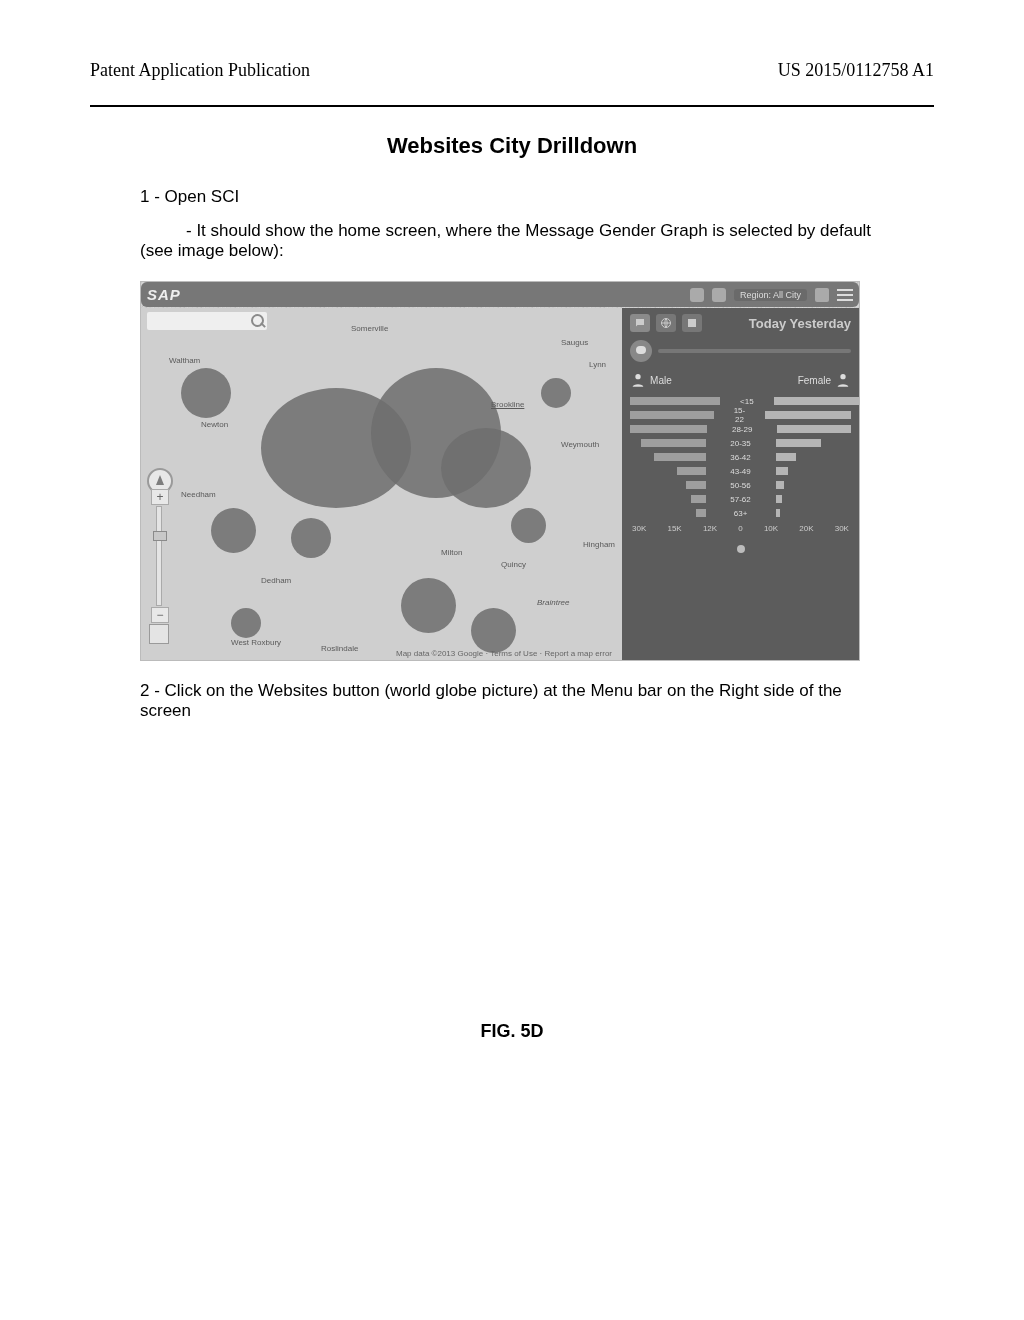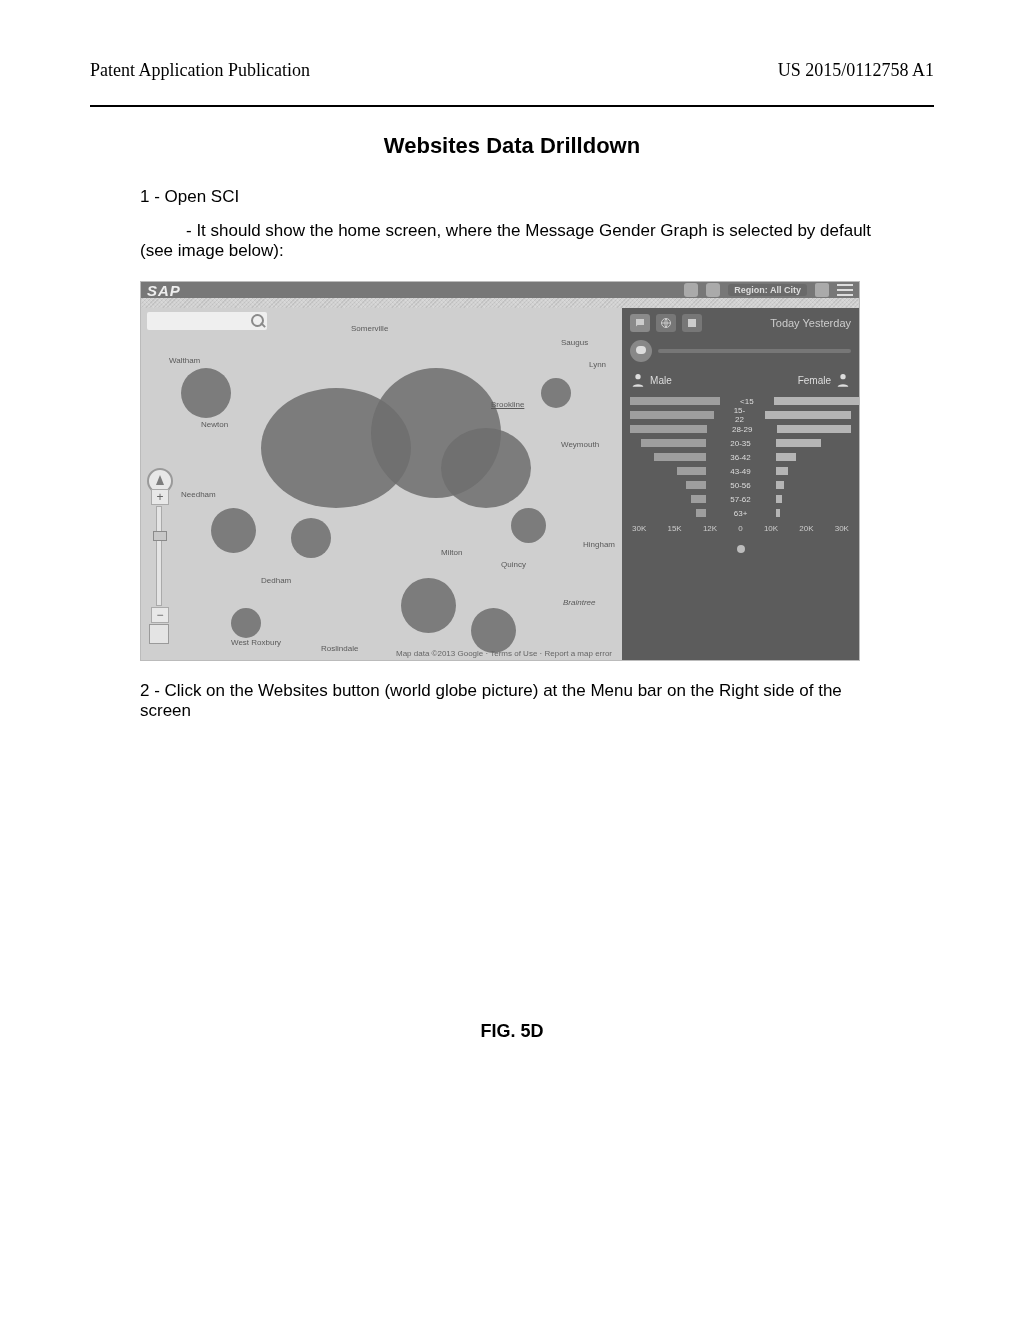--- a/index.html
+++ b/index.html
@@ -13,26 +13,26 @@
   .title { text-align: center; font-weight: bold; font-size: 22px; margin-bottom: 28px; font-family: Arial, sans-serif; }
   .step { font-size: 17px; margin: 0 50px 14px 50px; font-family: Arial, sans-serif; }
   .substep { font-size: 17px; margin: 0 50px 20px 50px; font-family: Arial, sans-serif; }
   .substep .indent { margin-left: 46px; display: inline; }
 
   
   .shot { margin: 6px 50px 20px 50px; width: 720px; height: 380px; position: relative; border: 1px solid #bbb; background: linear-gradient(0deg,#c7c7c7,#d2d2d2); overflow: hidden; }
   
   .shot::before { content:""; position:absolute; inset:0; background-image: repeating-linear-gradient(45deg, rgba(255,255,255,0.15) 0 1px, transparent 1px 3px), repeating-linear-gradient(-45deg, rgba(0,0,0,0.08) 0 1px, transparent 1px 3px); pointer-events:none; }
 
-  .shot-topbar { position:absolute; top:0; left:0; right:0; height:16px; background:#777; display:flex; align-items:center; justify-content:space-between; padding:0 6px; }
+  .shot-topbar { position:absolute; top:0; left:0; right:0; height:25px; background:#777; display:flex; align-items:center; justify-content:space-between; padding:0 6px;border-radius:6px; }
   .logo { font-family: Arial, sans-serif; font-weight: bold; font-style: italic; color:#eee; font-size:15px; letter-spacing:1px; }
   .topbar-right { display:flex; gap:8px; align-items:center; }
   .tb-btn { width:14px; height:14px; background:#aaa; border-radius:3px; }
   .tb-btn.sq { border-radius:2px; }
-  .tb-chip { padding:1px 6px; font-size:9px; color:#ddd; background:#6a6a6a; border-radius:3px; font-family: Arial,sans-serif; font-weight: bold; }
+  .tb-chip { padding:1px 6px; font-size:9px; color:#ddd; background:#6a6a6a; border-radius:3px; font-family: Arial,sans-serif; }
   .tb-hamburger { width:16px; height:12px; display:flex; flex-direction:column; justify-content:space-between; }
   .tb-hamburger span { height:2px; background:#ddd; }
 
   .shot-map { position:absolute; top:26px; left:0; width:67%; bottom:0; background:#cfcfcf; }
   .blob { position:absolute; background:#6e6e6e; border-radius:50%; filter: blur(0.5px); opacity:0.85; }
   .maplabel { position:absolute; font-size:8px; color:#5a5a5a; font-family: Arial,sans-serif; white-space:nowrap; }
   .searchbox { position:absolute; top:4px; left:6px; width:120px; height:18px; background:#efefef; border-radius:2px; }
   .searchbox .mag { position:absolute; right:3px; top:2px; width:13px; height:13px; border:2px solid #8a8a8a; border-radius:50%; }
   .searchbox .mag::after { content:""; position:absolute; width:6px; height:2px; background:#8a8a8a; right:-4px; bottom:-1px; transform:rotate(45deg); }
   .compass { position:absolute; left:6px; top:160px; width:26px; height:26px; border:2px solid #9a9a9a; border-radius:50%; background:#e8e8e8; }
@@ -43,21 +43,21 @@
   .slider .plus { top:-18px; }
   .slider .minus { bottom:-18px; }
   .widget { position:absolute; left:8px; bottom:16px; width:20px; height:20px; background:#e4e4e4; border:1px solid #9a9a9a; }
   .footer-attr { position:absolute; right:10px; bottom:2px; font:8px Arial; color:#666; }
 
   .shot-panel { position:absolute; top:26px; right:0; width:33%; bottom:0; background:#5c5c5c; padding:6px 8px; font-family:Arial,sans-serif; color:#ddd; }
   .panel-tabs { display:flex; gap:6px; margin-bottom:8px; }
   .ptab { width:20px; height:18px; background:#777; border-radius:3px; display:flex; align-items:center; justify-content:center; }
   .ptab svg { width:12px; height:12px; fill:#ccc; }
   .ptab.active { background:#8a8a8a; }
-  .panel-time { font-size:11px; color:#ccc; margin-left:auto; align-self:center; }
+  .panel-time { font-size:13px; color:#ccc; margin-left:auto; align-self:center;font-weight:bold; }
 
   .panel-sent { display:flex; align-items:center; gap:6px; margin:6px 0 10px; }
   .sent-bubble { width:22px; height:22px; background:#888; border-radius:50%; position:relative; }
   .sent-bubble::after { content:""; position:absolute; left:6px; top:6px; width:10px; height:8px; background:#ddd; border-radius:4px; }
   .sent-track { flex:1; height:4px; background:#777; border-radius:2px; position:relative; }
 
   .gender-row { display:flex; align-items:center; justify-content:space-between; margin-bottom:6px; }
   .gender-col { display:flex; align-items:center; gap:4px; font-size:10px; }
   .person-ico { width:16px; height:16px; fill:#ddd; }
 
@@ -79,21 +79,21 @@
 </head>
 <body>
 
 <div class="page">
   <div class="header-line">
     <span class="left">Patent Application Publication</span>
     <span class="right">US 2015/0112758 A1</span>
   </div>
   <div class="hr"></div>
 
-  <div class="title">Websites Data Drilldown</div>
+  <div class="title">Websites City Drilldown</div>
 
   <div class="step">1 - Open SCI</div>
   <div class="substep">
     <span class="indent">- It should show the home screen, where the Message Gender Graph is selected by default (see image below):</span>
   </div>
 
   <div class="shot">
 
     <div class="shot-topbar">
       <span class="logo">SAP</span>
@@ -129,21 +129,21 @@
 
       <span class="maplabel" style="left:28px; top:48px;">Waltham</span>
       <span class="maplabel" style="left:210px; top:16px;">Somerville</span>
       <span class="maplabel" style="left:350px; top:92px;text-decoration:underline;">Brookline</span>
       <span class="maplabel" style="left:60px; top:112px;">Newton</span>
       <span class="maplabel" style="left:40px; top:182px;">Needham</span>
       <span class="maplabel" style="left:120px; top:268px;">Dedham</span>
       <span class="maplabel" style="left:360px; top:252px;">Quincy</span>
       <span class="maplabel" style="left:300px; top:240px;">Milton</span>
       <span class="maplabel" style="left:420px; top:132px;">Weymouth</span>
-      <span class="maplabel" style="left:422px; top:290px;font-style:italic;">Braintree</span>
+      <span class="maplabel" style="left:396px; top:290px;font-style:italic;">Braintree</span>
       <span class="maplabel" style="left:442px; top:232px;">Hingham</span>
       <span class="maplabel" style="left:420px; top:30px;">Saugus</span>
       <span class="maplabel" style="left:448px; top:52px;">Lynn</span>
       <span class="maplabel" style="left:180px; top:336px;">Roslindale</span>
       <span class="maplabel" style="left:90px; top:330px;">West Roxbury</span>
 
       <div class="compass"></div>
       <div class="slider">
         <div class="plus">+</div>
         <div class="thumb"></div>

